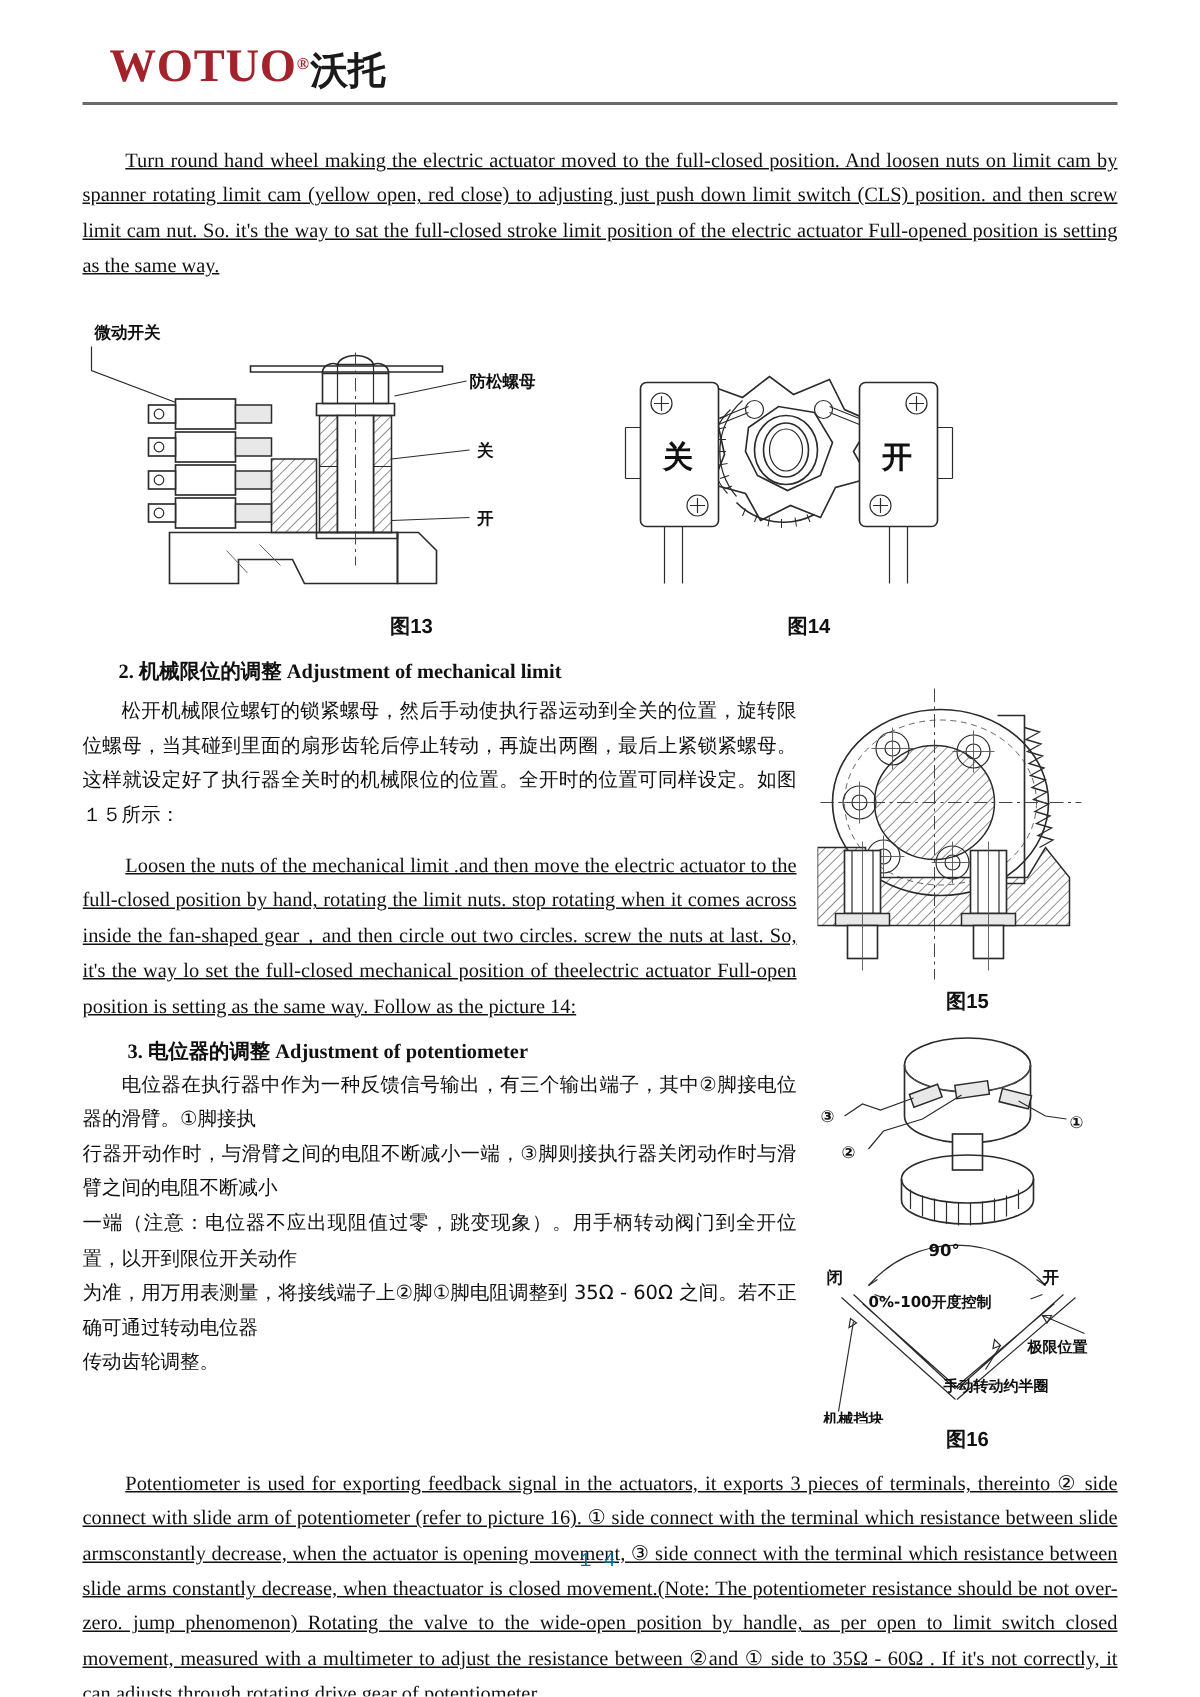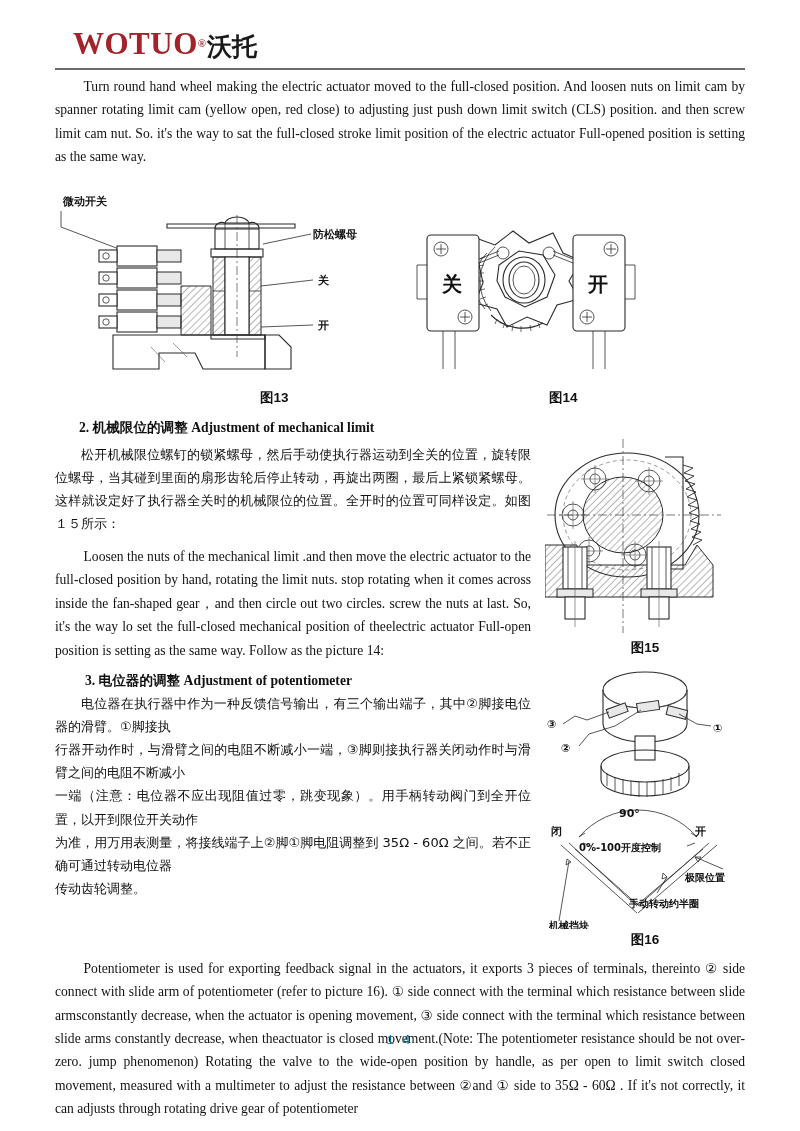--- a/index.html
+++ b/index.html
@@ -35,21 +35,22 @@
     margin-left: 1px;
   }
   .header-rule { border-top: 2px solid #6b6b6b; margin-top: 9px; }
 
   
   .para {
     font-size: 13.6px;
     line-height: 1.72;
     text-align: justify;
     text-justify: inter-word;
-    margin: 5px 0 0 0;
+    margin: 25px 0 0 0;
+    text-decoration: underline;
   }
   .para.indent { text-indent: 2.1em; }
   .cn {
     font-family: "DejaVu Sans", "Liberation Sans", sans-serif;
     font-size: 13px;
     line-height: 1.78;
     text-align: justify;
   }
   .heading {
     font-size: 13.6px;
@@ -73,21 +74,21 @@
     font-family: Liberation Sans, sans-serif;
     font-size: 13.5px;
     font-weight: bold;
     text-align: center;
     margin-top: 2px;
   }
 
   .row-figs { position: relative; height: 200px; margin-top: 18px; }
   .cap-row { position: relative; height: 22px; }
   .cap13 { position:absolute; left: 205px; }
-  .cap14 { position:absolute; left: 494px; }
+  .cap14 { position:absolute; left: 470px; }
 
   .pagenum {
     position:absolute;
     left:0; right:0; bottom: 46px;
     text-align:center;
     font-size: 13px;
     letter-spacing: 3px;
     color:#0369a1;
   }
 

